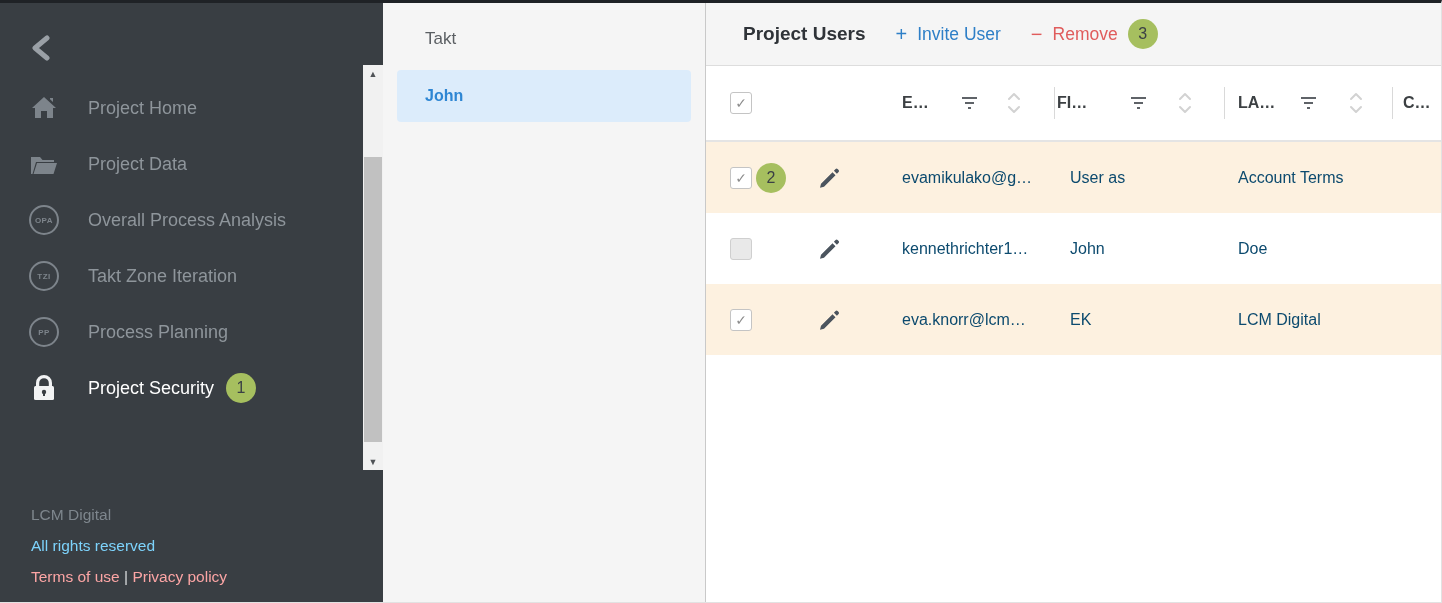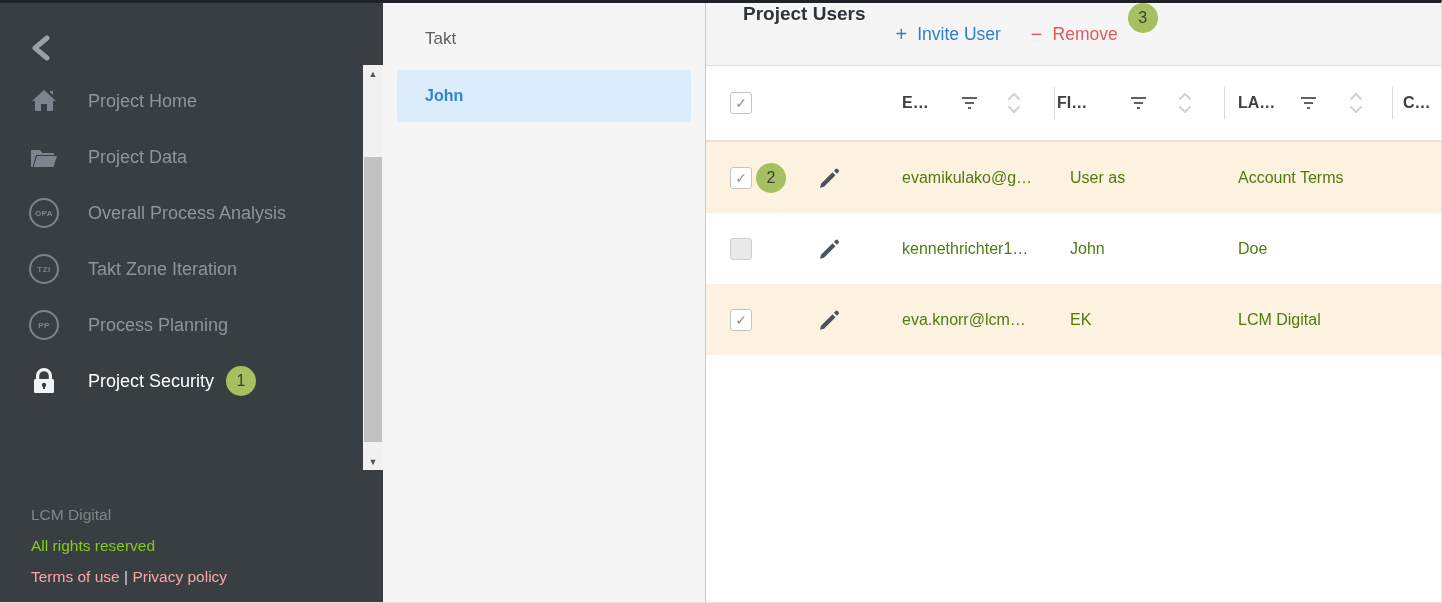--- a/index.html
+++ b/index.html
@@ -16,21 +16,21 @@
 
   
   .sidebar {
     position:relative; width:383px; height:100%;
     background:#393e43; flex:0 0 383px; color:#8e959b;
   }
   .back-btn {
     position:absolute; top:30px; left:30px; width:30px; height:30px;
     color:#9aa0a6; cursor:pointer; display:flex; align-items:center;
   }
-  .nav { position:absolute; top:70px; left:0; width:363px; }
+  .nav { position:absolute; top:77px; left:0; width:363px; }
   .nav-item {
     height:56px; display:flex; align-items:center; cursor:pointer;
     color:#8e959b; font-size:18px;
   }
   .nav-item .ic {
     width:88px; display:flex; justify-content:center; flex:0 0 88px;
   }
   .nav-item.active { color:#ffffff; }
   .circle-abbr {
     width:30px; height:30px; border:2px solid #7d848b; border-radius:50%;
@@ -55,21 +55,21 @@
   }
   .sb-arrow.up { top:0; }
   .sb-arrow.down { bottom:0; }
   .sb-thumb {
     position:absolute; left:1px; top:92px; width:18px; height:285px;
     background:#c1c1c1; cursor:pointer;
   }
 
   .sb-footer { position:absolute; left:31px; bottom:16px; font-size:15.5px; }
   .sb-footer .company { color:#7e868d; margin-bottom:13px; }
-  .sb-footer .rights { color:#84cc16; margin-bottom:13px; }
+  .sb-footer .rights { color:#7dd3fc; margin-bottom:13px; }
   .sb-footer .links { color:#d9dbdd; }
   .sb-footer .links a { color:#fca5a5; text-decoration:none; cursor:pointer; }
 
   
   .role-panel {
     position:relative; width:322px; flex:0 0 322px; height:100%;
     background:#f5f5f5;
   }
   .role-title { position:absolute; top:26px; left:42px; font-size:17px; color:#5b5f63; }
   .role-item {
@@ -79,21 +79,21 @@
   }
   .role-item span { margin-left:28px; color:#2e86d3; font-weight:bold; font-size:16px; }
 
   
   .users-panel {
     position:relative; flex:1 1 auto; height:100%;
     border-left:1px solid #c9c9c9; background:#fff;
   }
   .toolbar {
     height:63px; background:#f5f5f5; border-bottom:1px solid #ddd;
-    display:flex; 
+    display:flex; align-items:center;
   }
   .toolbar-title { margin-left:37px; font-size:19px; font-weight:bold; color:#2f3338; }
   .tb-btn {
     display:flex; align-items:center; cursor:pointer; font-size:17.5px;
     margin-left:30px;
   }
   .tb-btn .sign { font-size:20px; margin-right:10px; }
   .tb-invite { color:#2e7fc7; }
   .tb-remove { color:#e05c5c; }
   .toolbar .badge { margin-left:10px; }
@@ -104,21 +104,21 @@
   }
   .cell { position:absolute; top:50%; transform:translateY(-50%); }
   .col-label { font-size:16px; font-weight:bold; color:#3c4043; white-space:nowrap; }
   .vdiv { position:absolute; top:50%; transform:translateY(-50%); width:1px; height:32px; background:#d9d9d9; }
   .icon-btn { cursor:pointer; display:flex; align-items:center; }
 
   .trow {
     position:relative; height:71px; background:#fff; cursor:pointer;
   }
   .trow.hl { background:#fdf1e0; }
-  .trow .txt { font-size:16px; color:#4d7c0f; white-space:nowrap; }
+  .trow .txt { font-size:16px; color:#0c4a6e; white-space:nowrap; }
 
   .chk {
     width:22px; height:22px; border:1px solid #c4c4c4; border-radius:3px;
     background:#fff; display:flex; align-items:center; justify-content:center;
     font-size:14px; color:#8c8c8c; cursor:pointer;
   }
   .chk.unchecked { background:#e9e9e9; border-color:#cfcfcf; }
 
   .pencil { color:#4b545e; cursor:pointer; }
 </style>

